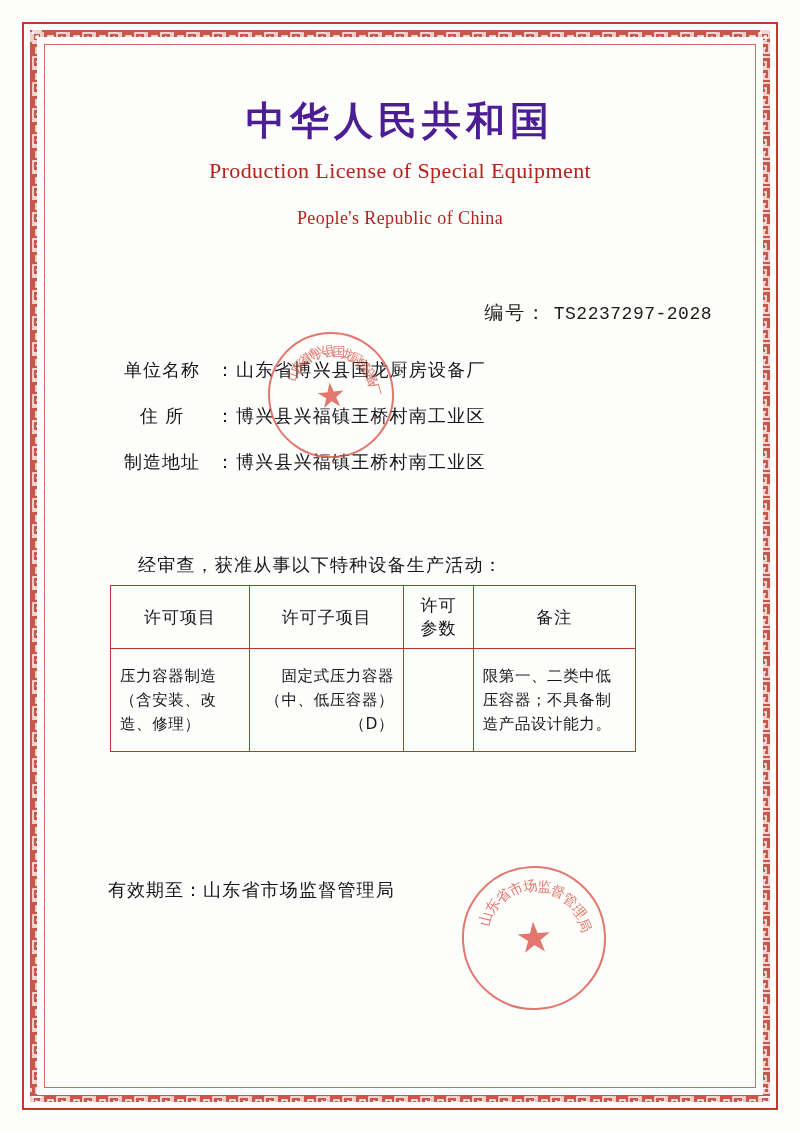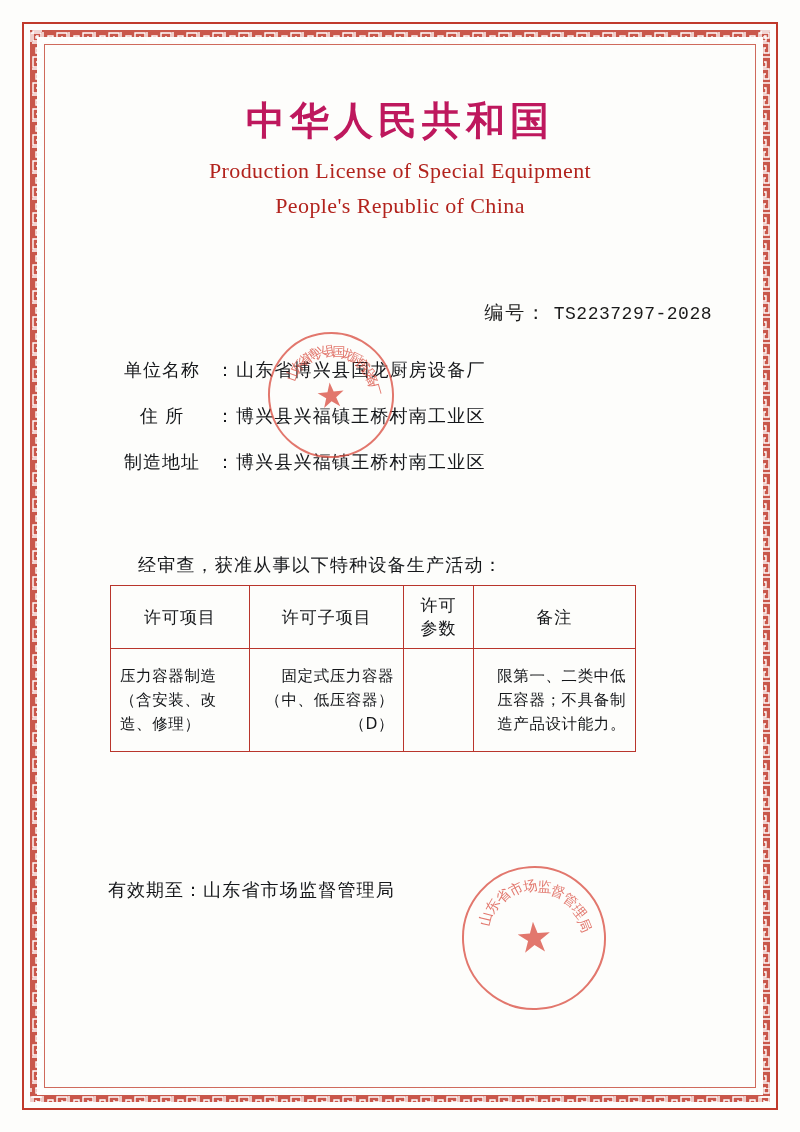--- a/index.html
+++ b/index.html
@@ -60,21 +60,21 @@
     position: absolute;
     left: 0;
     right: 0;
     top: 96px;
     text-align: center;
   }
   .title-cn1 {
     font-family: "DejaVu Serif", serif;
     font-size: 39px;
     font-weight: bold;
-    color: #be185d;
+    color: #4c1d95;
     letter-spacing: 5px;
     line-height: 1.28;
   }
   .title-cn2 {
     font-family: "DejaVu Serif", serif;
     font-size: 39px;
     font-weight: bold;
     color: #c8251c;
     letter-spacing: 5px;
     line-height: 1.28;
@@ -82,23 +82,23 @@
   }
   .title-en1 {
     font-family: "Liberation Serif", serif;
     font-size: 22px;
     color: #b2231d;
     margin-top: 12px;
     letter-spacing: 0.4px;
   }
   .title-en2 {
     font-family: "Liberation Serif", serif;
-    font-size: 22px;
+    font-size: 18px;
     color: #b2231d;
-    margin-top: 9px;
+    margin-top: 24px;
     letter-spacing: 0.4px;
   }
 
   
   .serial {
     position: absolute;
     right: 88px;
     top: 300px;
     font-family: "DejaVu Sans", sans-serif;
     font-size: 19px;
@@ -177,21 +177,21 @@
     font-size: 15.5px;
     line-height: 1.55;
     letter-spacing: 0.6px;
   }
   .col-item { width: 162px; }
   .col-sub { width: 176px; text-align: center; }
   .col-param { width: 66px; text-align: center; }
   .col-remark { width: 196px; }
   td.cell-item { text-align: left; }
   td.cell-sub { text-align: right; }
-  td.cell-remark { text-align: right; }
+  td.cell-remark { text-align: left; }
 
   
   .footer {
     position: absolute;
     left: 108px;
     top: 878px;
     width: 610px;
     font-family: "DejaVu Sans", sans-serif;
     font-size: 18px;
     color: #15171a;

